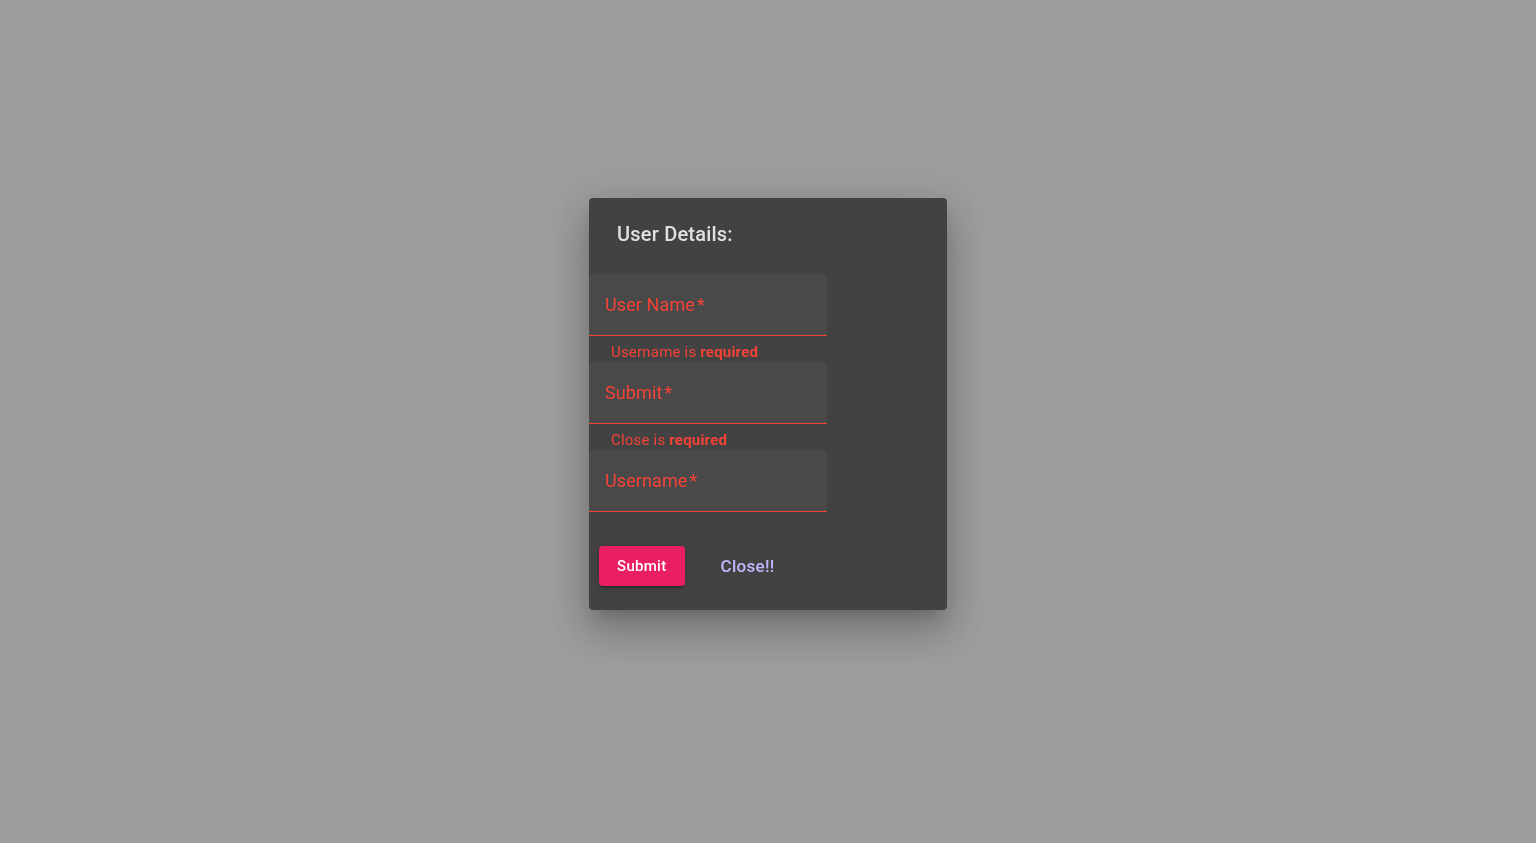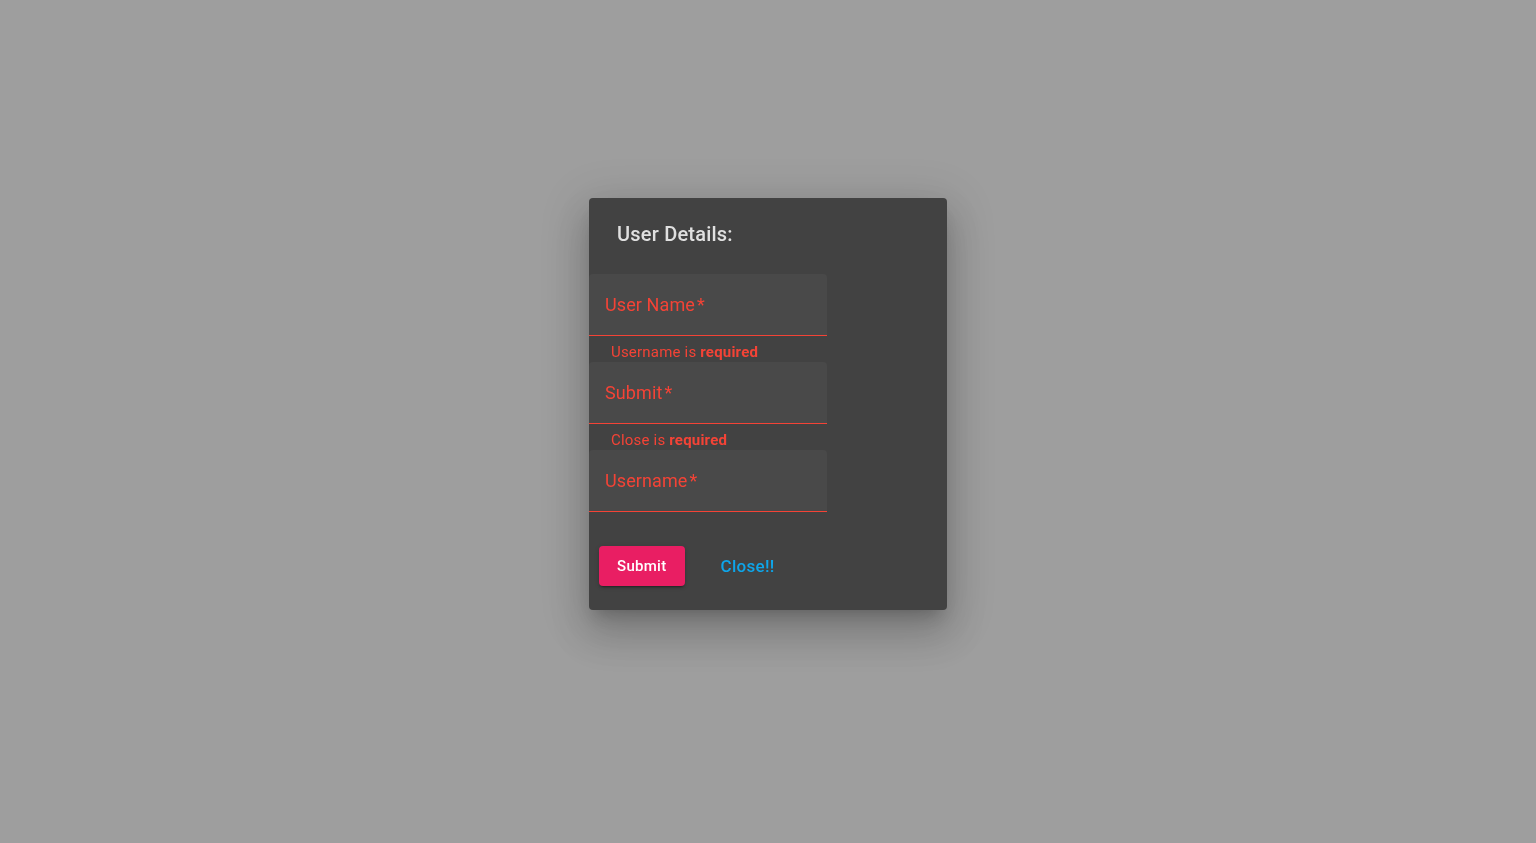--- a/index.html
+++ b/index.html
@@ -113,21 +113,21 @@
       letter-spacing: 0.3px;
       cursor: pointer;
       box-shadow: 0 3px 1px -2px rgba(0,0,0,0.2),
                   0 2px 2px 0 rgba(0,0,0,0.14),
                   0 1px 5px 0 rgba(0,0,0,0.12);
     }
 
     .btn-close {
       background: transparent;
       border: none;
-      color: #0ea5e9;
+      color: #c4b5fd;
       font-size: 17px;
       font-weight: 500;
       font-family: inherit;
       letter-spacing: 0.3px;
       cursor: pointer;
       padding: 8px 4px;
     }
   </style>
 </head>
 <body>

